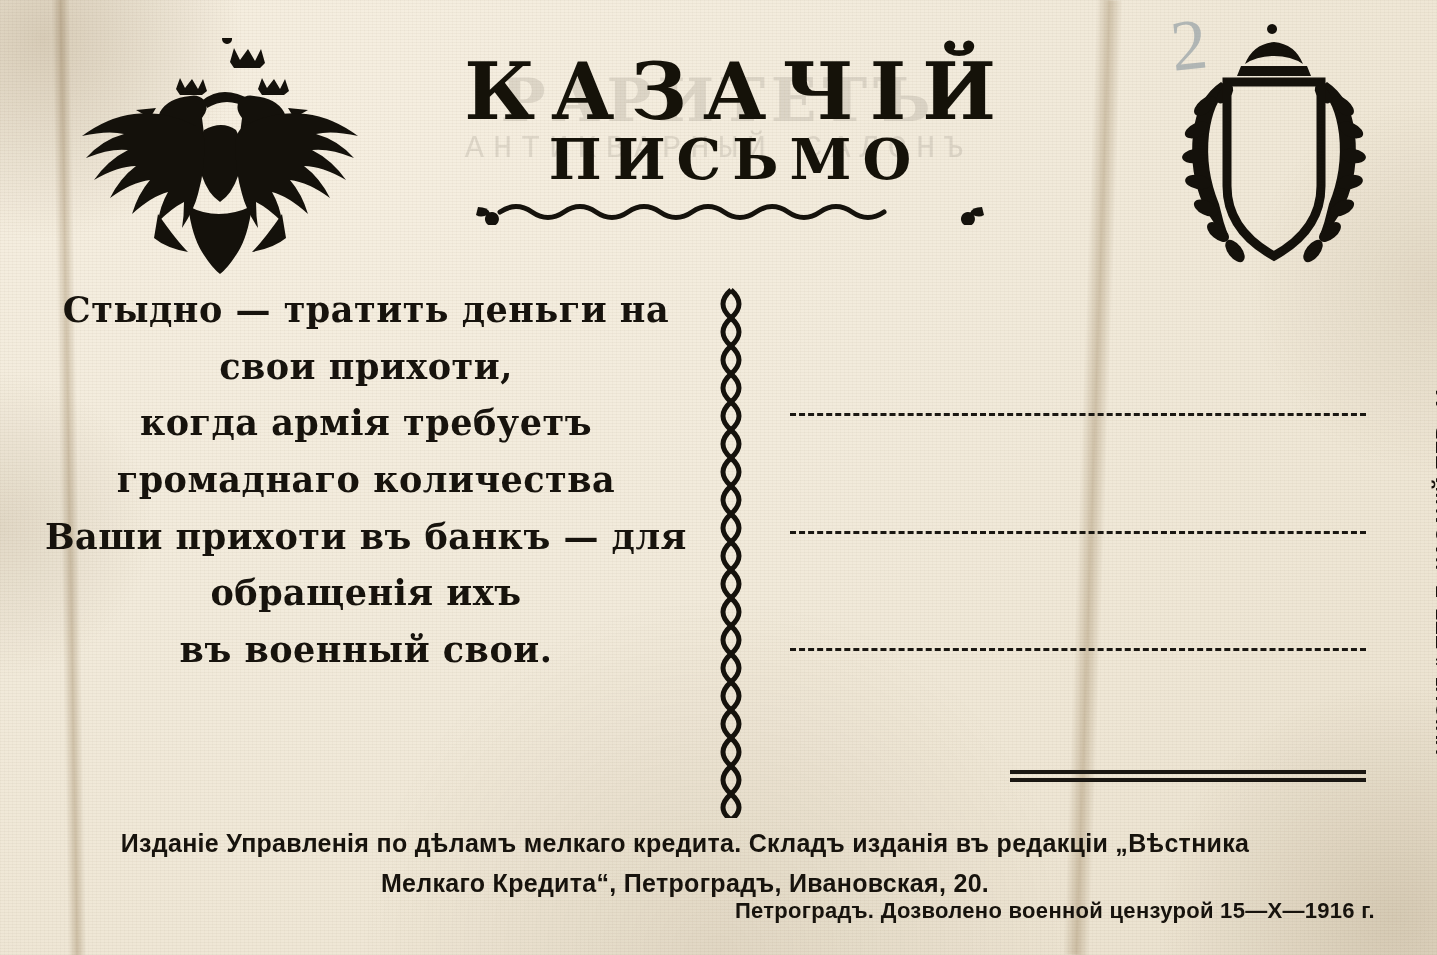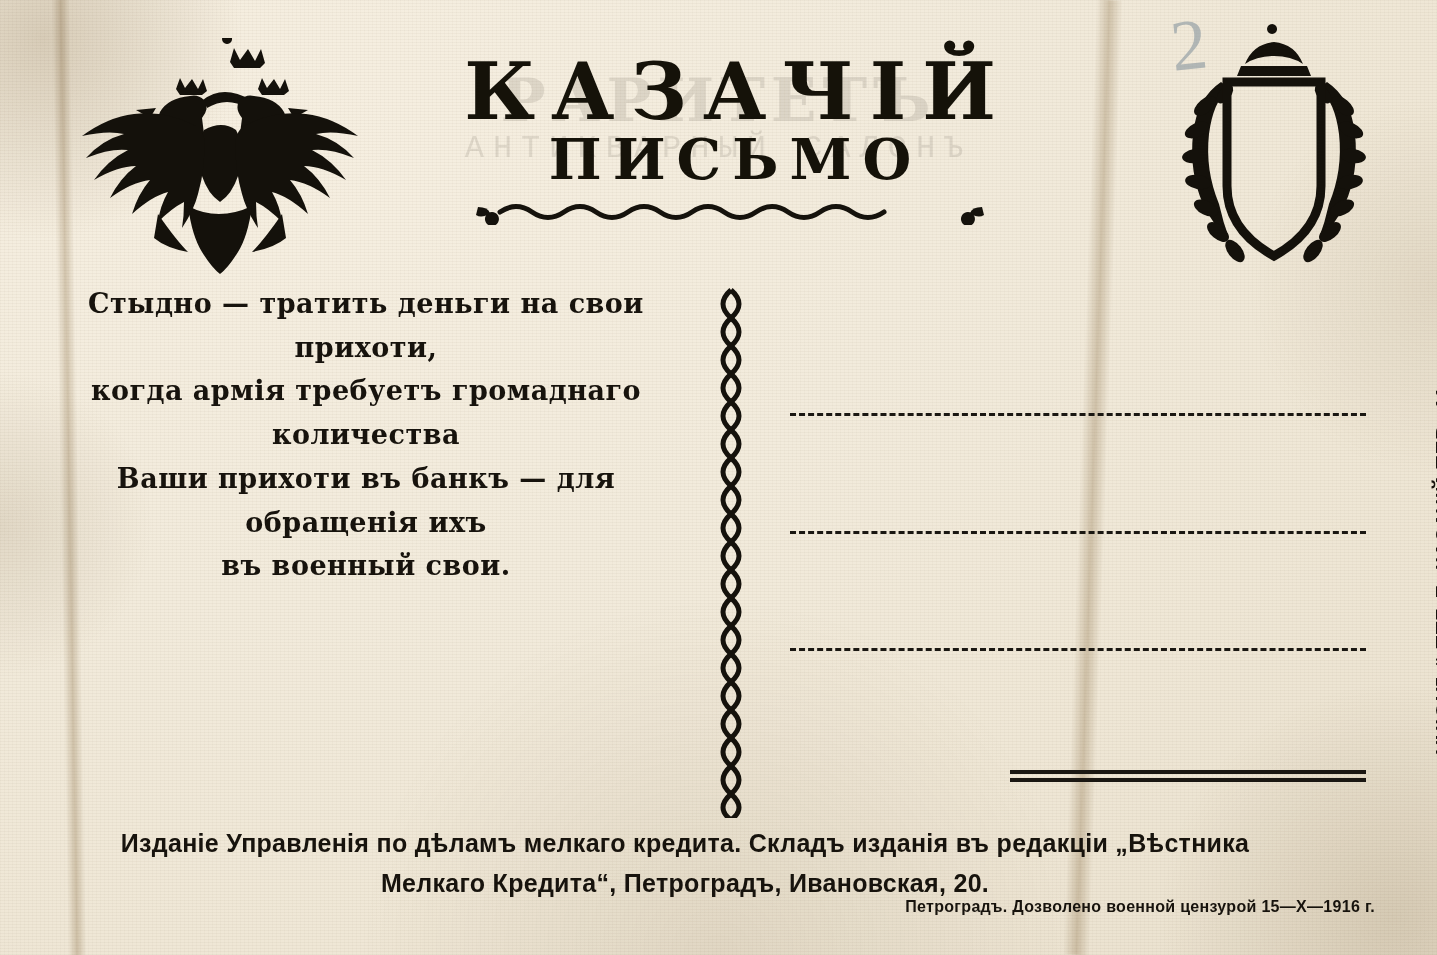--- a/index.html
+++ b/index.html
@@ -129,21 +129,21 @@
   }
 
   
   #slogan {
     position: absolute;
     left: 36px;
     top: 282px;
     width: 660px;
     text-align: center;
     font-family: "DejaVu Serif", serif;
-    font-size: 27px;
+    font-size: 35px;
     font-weight: 600;
     line-height: 1.62;
     letter-spacing: .5px;
     color: #17130d;
   }
   #slogan p { margin: 0; }
 
   
   #chain {
     position: absolute;
@@ -198,21 +198,21 @@
     letter-spacing: .3px;
     color: #17130d;
   }
   #publisher div { white-space: nowrap; }
   #censor {
     position: absolute;
     right: 62px;
     top: 898px;
     font-family: "Liberation Sans", sans-serif;
     font-weight: bold;
-    font-size: 16px;
+    font-size: 22px;
     letter-spacing: .3px;
     color: #17130d;
     white-space: nowrap;
   }
 </style>
 </head>
 <body>
 
 <div id="card">
 

